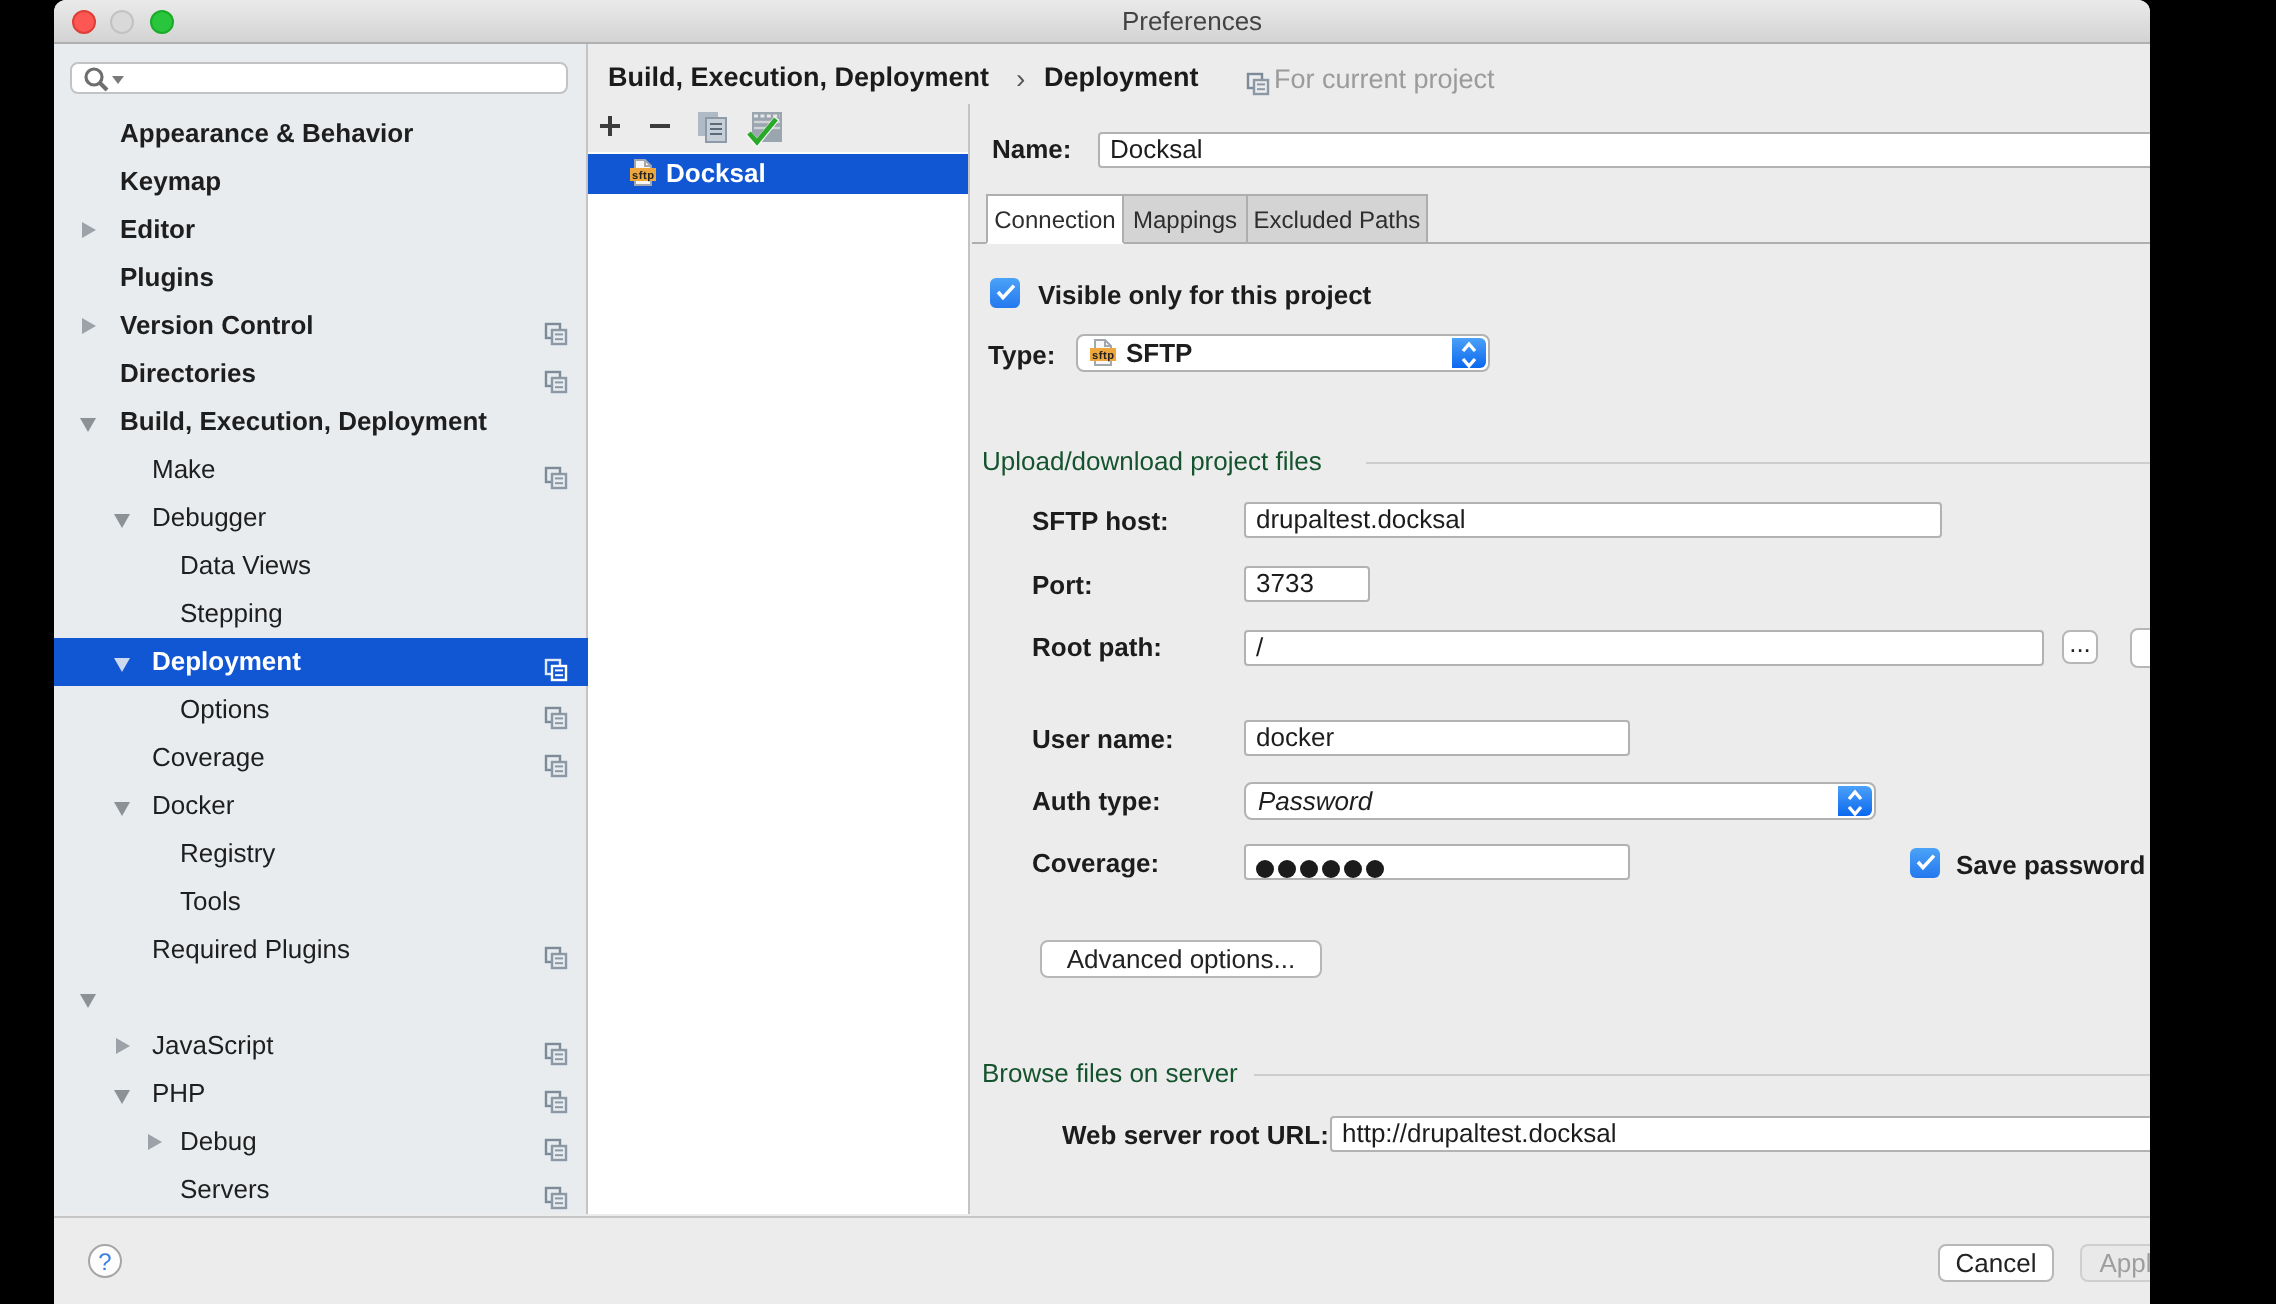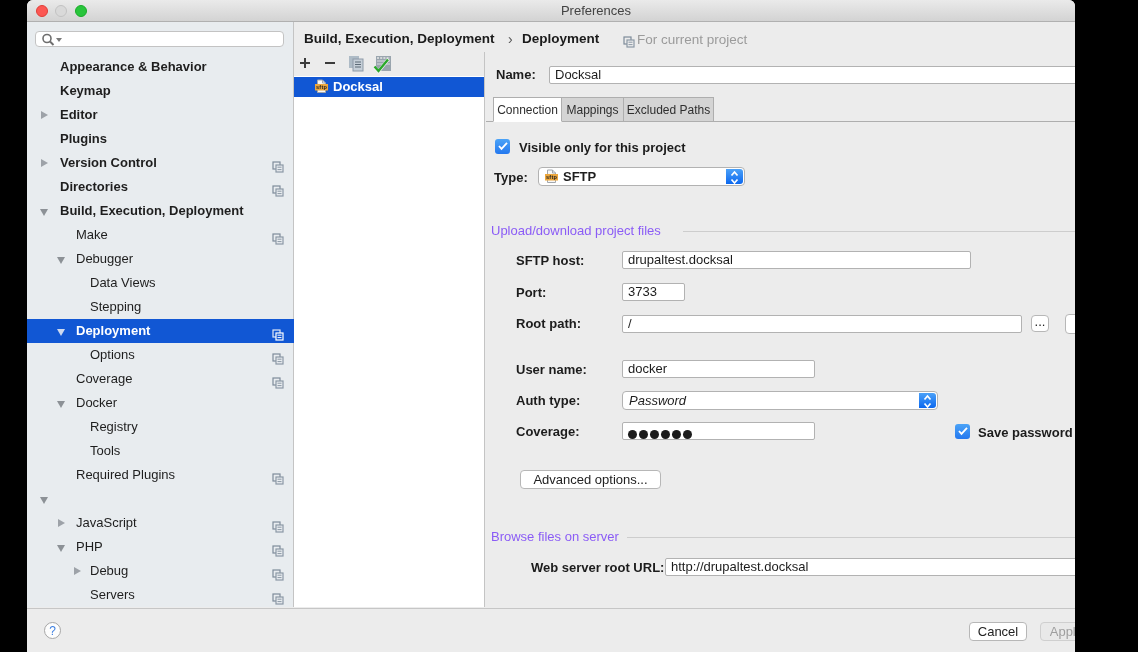--- a/index.html
+++ b/index.html
@@ -52,21 +52,21 @@
 .field { position:absolute; background:#fff; border:1px solid #b2b2b2; border-radius:2px;
   font-size:13px; color:#1c1c1c; padding:0 5px; line-height:16px; white-space:nowrap; overflow:hidden; }
 .btn { position:absolute; background:#fff; border:1px solid #b7b7b7; border-radius:4px;
   text-align:center; color:#222; font-size:13px; }
 .combo { position:absolute; background:#fff; border:1px solid #b2b2b2; border-radius:4px; }
 .stepper { position:absolute; right:1px; top:1px; bottom:1px; width:17px; border-radius:0 3px 3px 0;
   background:linear-gradient(#4ba1f8,#0c68ef); }
 .chk { position:absolute; width:15px; height:15px; border-radius:3px;
   background:linear-gradient(#4ba3f7,#2478ef); }
 .chk svg { position:absolute; left:1.5px; top:2px; }
-.seclbl { position:absolute; font-size:13px; color:#8b5cf6; white-space:nowrap; }
+.seclbl { position:absolute; font-size:13px; color:#14532d; white-space:nowrap; }
 .secline { position:absolute; height:1px; background:#cdcdcd; }
 
 
 .tab { position:absolute; top:45px; height:25px; line-height:25px; text-align:center;
   background:#d4d4d4; border:1px solid #aeaeae; color:#2e2e2e; font-size:12px; white-space:nowrap; overflow:hidden; }
 .tab.on { background:#fff; border-bottom:1px solid #fff; z-index:3; }
 #tabline { position:absolute; left:0; top:69px; width:672px; height:1px; background:#aeaeae; }
 
 .pdots { position:absolute; left:5px; top:4px; }
 .pdots i { display:inline-block; width:9px; height:9px; border-radius:50%; background:#1b1b1b; margin-right:2px; }

